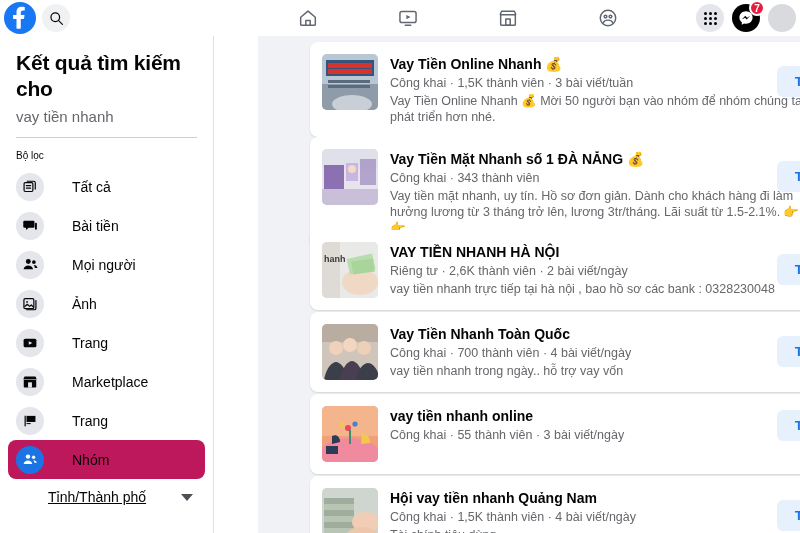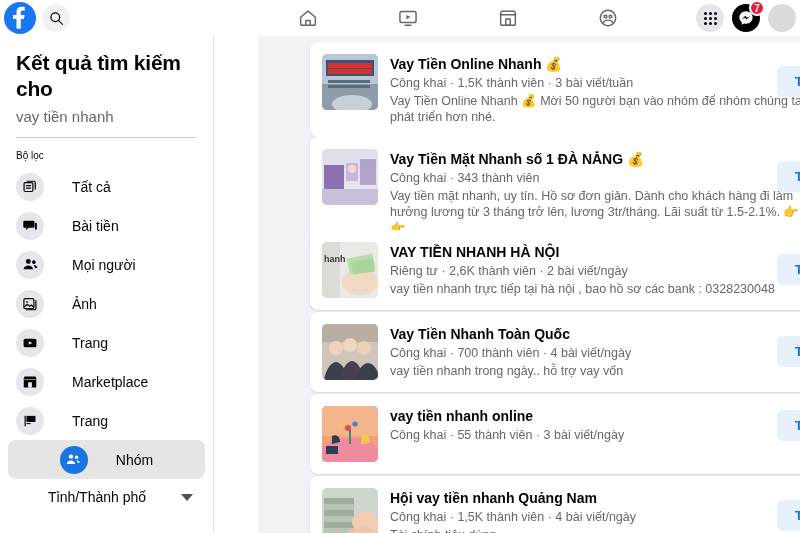--- a/index.html
+++ b/index.html
@@ -72,32 +72,32 @@
     font-size: 15px; color: #65676b; padding: 6px 8px 0 8px;
   }
   .divider { height: 1px; background: #ced0d4; margin: 12px 8px 0 8px; }
   .filters-label {
     font-size: 10px; font-weight: normal; padding: 12px 8px 6px 8px;
   }
   .nav-row {
     display: flex; align-items: center; gap: 28px;
     height: 39px; padding: 0 8px; border-radius: 8px; cursor: pointer;
   }
-  .nav-row.active { background: #e5e5e5; justify-content: center; }
+  .nav-row.active { background: #be185d; }
   .nav-row .circle {
     width: 28px; height: 28px; border-radius: 50%; background: #e4e6eb;
     display: flex; align-items: center; justify-content: center; flex: 0 0 28px;
   }
   .nav-row.active .circle { background: #1b74e4; }
   .nav-row .label { font-size: 14px; color: #050505; }
   .dropdown-row {
     display: flex; align-items: center; justify-content: space-between;
     height: 36px; padding: 0 12px 0 40px; cursor: pointer;
   }
-  .dropdown-row .label { font-size: 14px; color: #050505; }
+  .dropdown-row .label { font-size: 14px; color: #050505; text-decoration: underline; }
   .caret {
     width: 0; height: 0;
     border-left: 6px solid transparent; border-right: 6px solid transparent;
     border-top: 7px solid #4b4f56;
   }
 
   
   .main {
     position: absolute; top: 36px; left: 258px;
     width: 542px; height: 497px;

